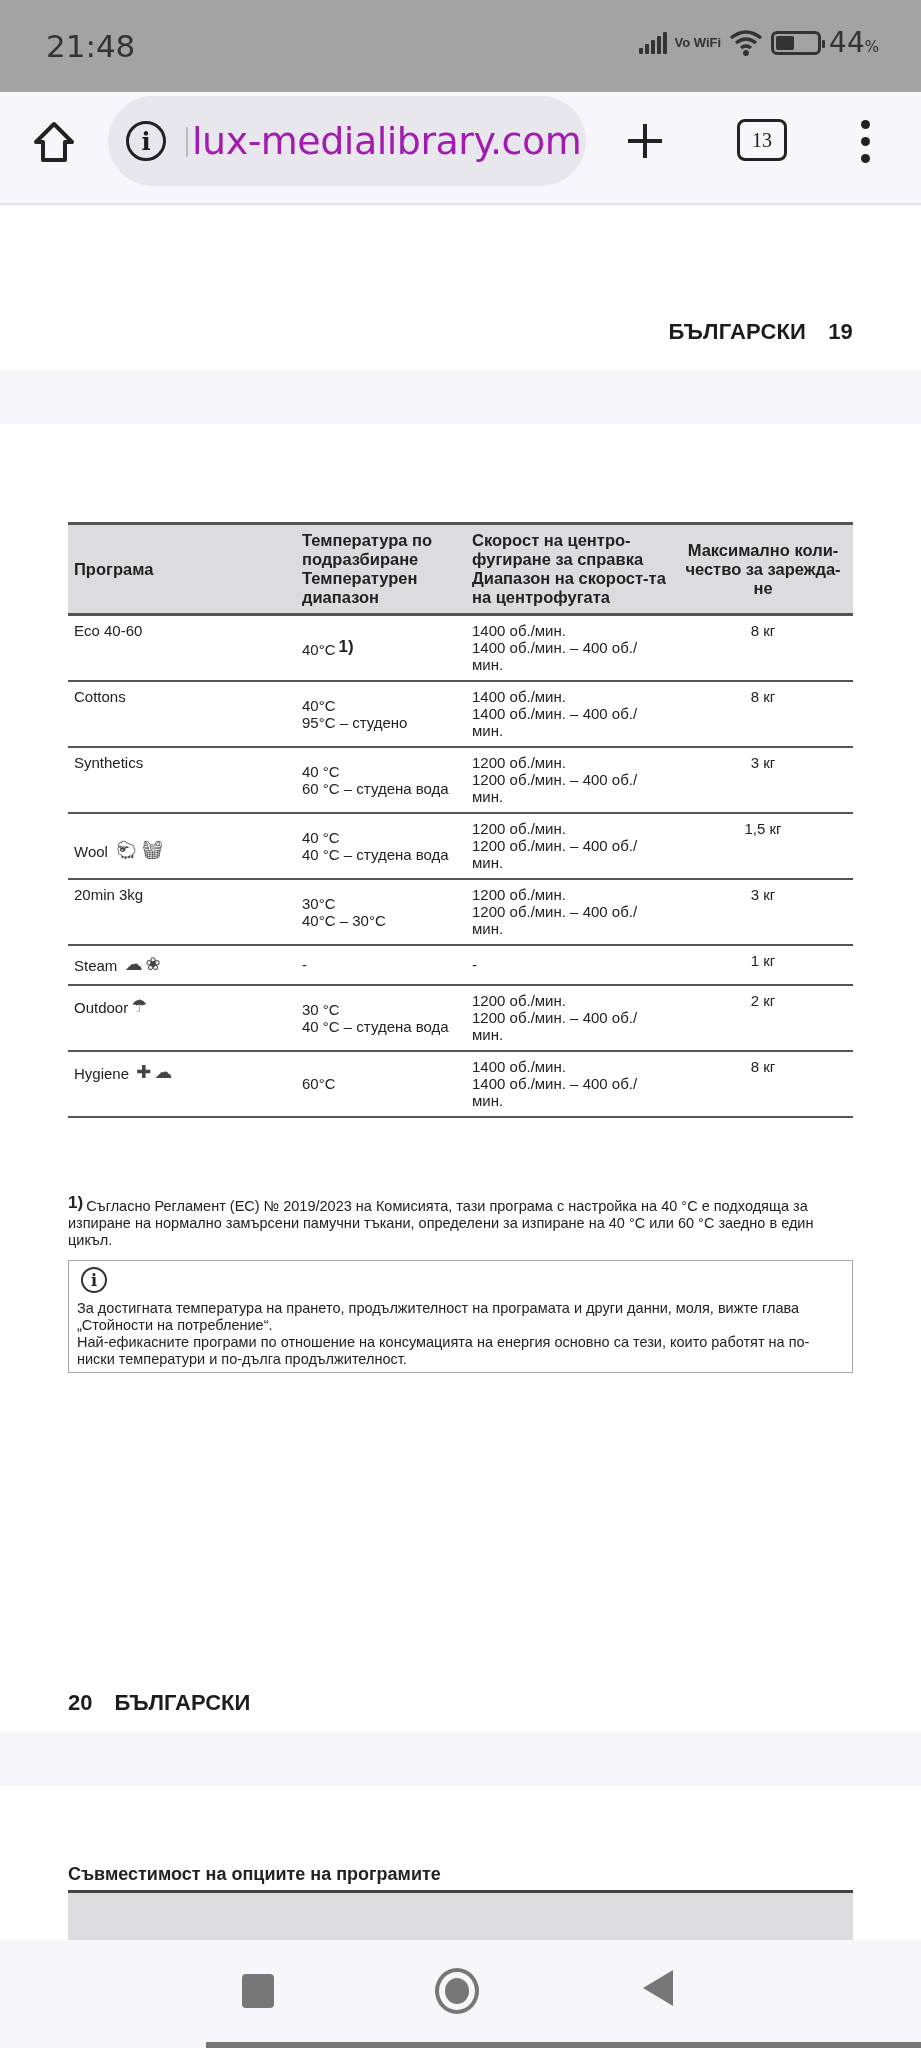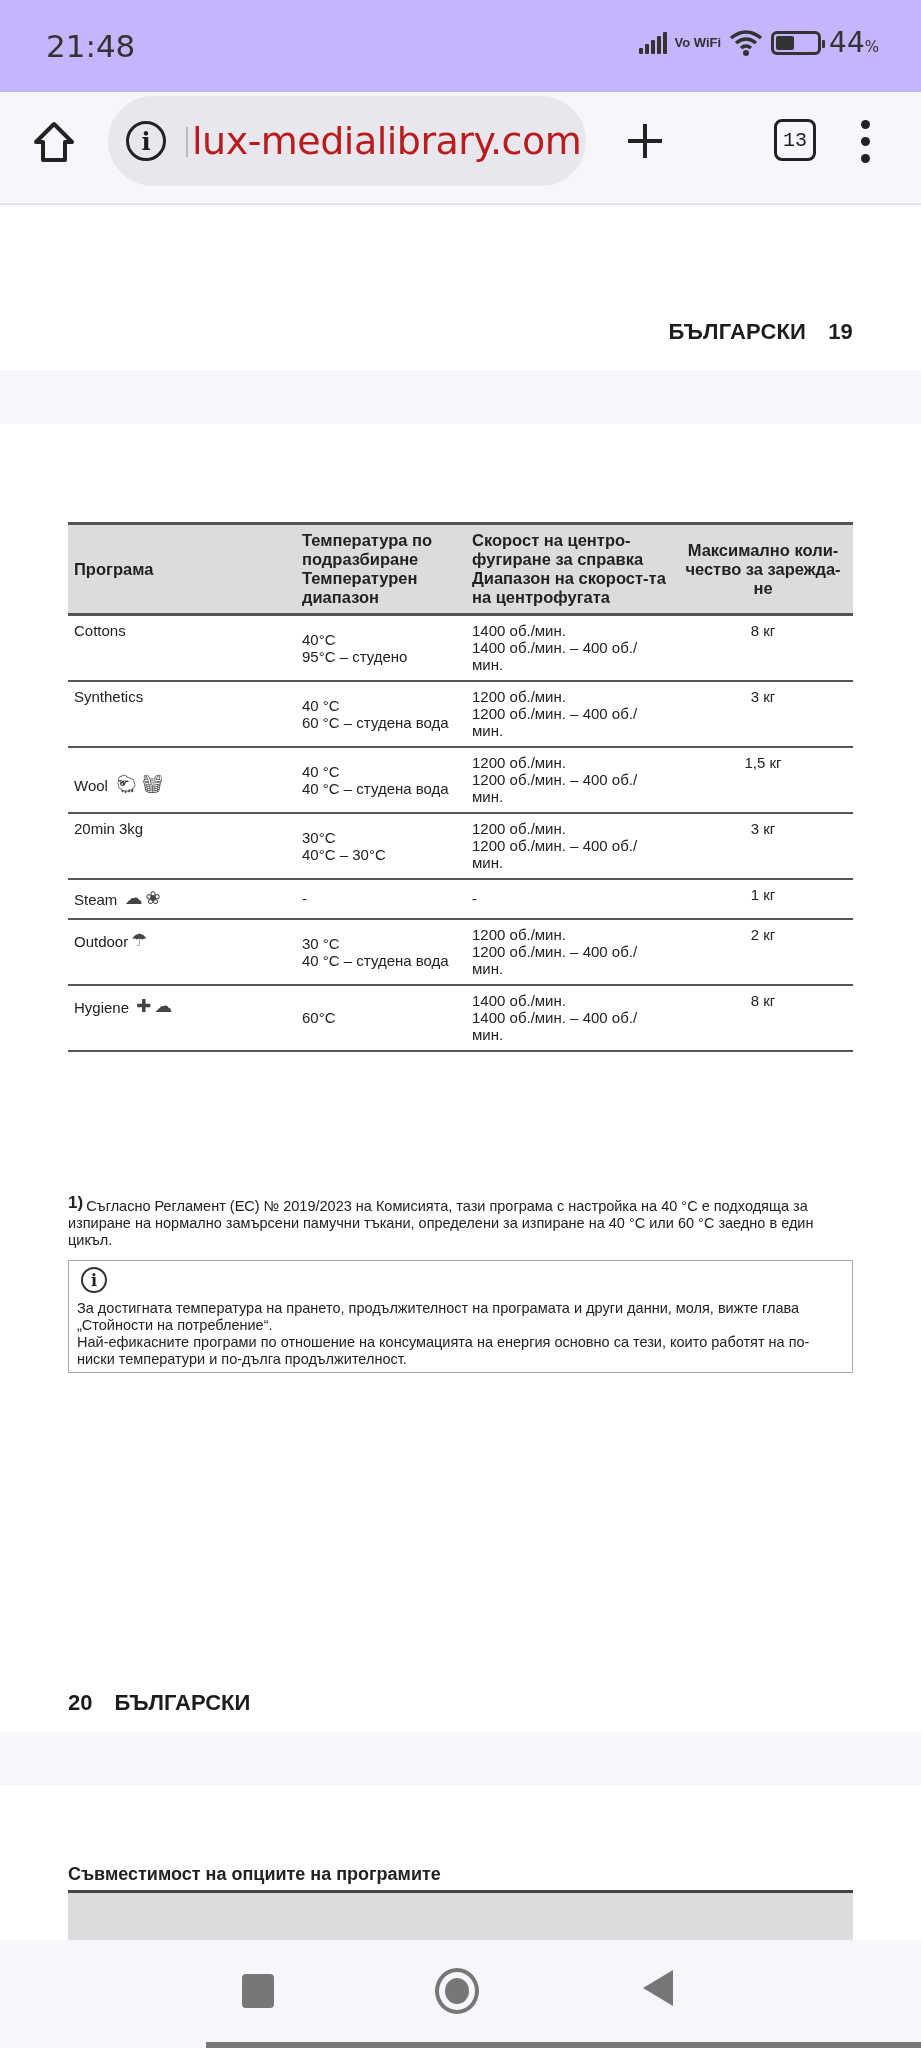--- a/index.html
+++ b/index.html
@@ -1,37 +1,37 @@
 <!DOCTYPE html>
 <html><head>
 <meta charset="utf-8">
 <style>
   * { box-sizing: border-box; margin: 0; padding: 0; }
   html, body { width: 921px; height: 2048px; overflow: hidden; background: #f7f7fb; font-family: "Liberation Sans", sans-serif; color: #1d1d1d; }
-  .status-bar { position: absolute; top: 0; left: 0; width: 921px; height: 92px; background: #c4b5fd; }
+  .status-bar { position: absolute; top: 0; left: 0; width: 921px; height: 92px; background: #a3a3a3; }
   .status-time { position: absolute; left: 46px; top: 28px; font-size: 31px; color: #333; font-family: "DejaVu Sans", sans-serif; }
   .status-right { position: absolute; right: 42px; top: 26px; display: flex; align-items: center; gap: 8px; color: #333; }
   .signal { display: flex; align-items: flex-end; gap: 2px; height: 22px; }
   .signal span { width: 4px; background: #333; border-radius: 1px; }
   .vowifi { font-size: 13px; line-height: 13px; font-weight: bold; text-align: center; }
   .battery { width: 50px; height: 24px; border: 3px solid #333; border-radius: 6px; position: relative; padding: 2px; }
   .battery::after { content: ""; position: absolute; right: -7px; top: 6px; width: 3px; height: 8px; background: #333; border-radius: 1px; }
   .battery-fill { height: 100%; width: 44%; background: #333; border-radius: 2px; }
   .battery-pct { font-size: 28px; font-family: "DejaVu Sans", sans-serif; }
   .battery-pct small { font-size: 15px; }
 
   .toolbar { position: absolute; top: 92px; left: 0; width: 921px; height: 113px; background: #f7f7fb; border-bottom: 2px solid #e2e2e8; }
   .tb-btn { position: absolute; display: flex; align-items: center; justify-content: center; cursor: pointer; }
   .home-btn { left: 28px; top: 24px; width: 52px; height: 52px; }
   .url-pill { position: absolute; left: 108px; top: 4px; width: 478px; height: 90px; background: #e7e7ed; border-radius: 45px; display: flex; align-items: center; padding-left: 18px; overflow: hidden; }
   .info-icon { width: 40px; height: 40px; border: 3.5px solid #222; border-radius: 50%; display: flex; align-items: center; justify-content: center; font-weight: bold; font-size: 24px; font-family: "DejaVu Serif", serif; flex: 0 0 auto; }
-  .url-text { margin-left: 20px; font-size: 38px; color: #b91c1c; white-space: nowrap; font-family: "DejaVu Sans", sans-serif; letter-spacing: -0.5px; }
+  .url-text { margin-left: 20px; font-size: 38px; color: #a21caf; white-space: nowrap; font-family: "DejaVu Sans", sans-serif; letter-spacing: -0.5px; }
   .url-text::before { content: ""; display:inline-block; width: 2px; height: 30px; background: #bbb; margin-right: 4px; vertical-align: -3px; }
   .plus-btn { left: 620px; top: 24px; width: 50px; height: 50px; font-size: 54px; font-weight: 300; color: #222; }
-  .tabs-btn { left: 774px; top: 27px; width: 42px; height: 42px; border: 3.5px solid #222; border-radius: 8px; font-size: 20px; font-family: Liberation Mono, monospace; }
+  .tabs-btn { left: 737px; top: 27px; width: 50px; height: 42px; border: 3.5px solid #222; border-radius: 8px; font-size: 20px; font-family: Liberation Serif, serif; }
   .menu-btn { left: 850px; top: 24px; width: 30px; height: 50px; flex-direction: column; gap: 8px; }
   .menu-btn span { width: 9px; height: 9px; border-radius: 50%; background: #222; display: block; }
 
   .page { position: absolute; left: 0; width: 921px; background: #fff; }
   .page1 { top: 207px; height: 163px; text-align: center; }
   .page2 { top: 424px; height: 1308px; }
   .page3 { top: 1786px; height: 262px; }
   .running-head-right { position: absolute; right: 68px; top: 112px; font-size: 22px; font-weight: bold; letter-spacing: 0.2px; }
   .running-head-right span + span { margin-left: 22px; }
   .running-head-left { position: absolute; left: 68px; top: 260px; font-size: 22px; font-weight: bold; }
@@ -130,20 +130,29 @@
     <thead>
       <tr>
         <th class="c1" style="height:91px">Програма</th>
         <th class="c2">Температура по подразбиране Температурен диапазон</th>
         <th class="c3">Скорост на центро-фугиране за справка Диапазон на скорост-та на центрофугата</th>
         <th class="c4">Максимално коли-чество за зарежда-не</th>
       </tr>
     </thead>
     <tbody>
       <tr class="row-h">
+        <td class="c1">Eco 40-60</td>
+        <td class="c2 mid"><span>40°C</span><span class="sup">1)</span></td>
+        <td class="c3">
+            <div>1400 об./мин.</div>
+            <div>1400 об./мин. – 400 об./ мин.</div>
+          </td>
+        <td class="c4">8 кг</td>
+      </tr>
+      <tr class="row-h">
         <td class="c1">Cottons</td>
         <td class="c2 mid">
             <div>40°C</div>
             <div>95°C – студено</div>
           </td>
         <td class="c3">
             <div>1400 об./мин.</div>
             <div>1400 об./мин. – 400 об./ мин.</div>
           </td>
         <td class="c4">8 кг</td>

